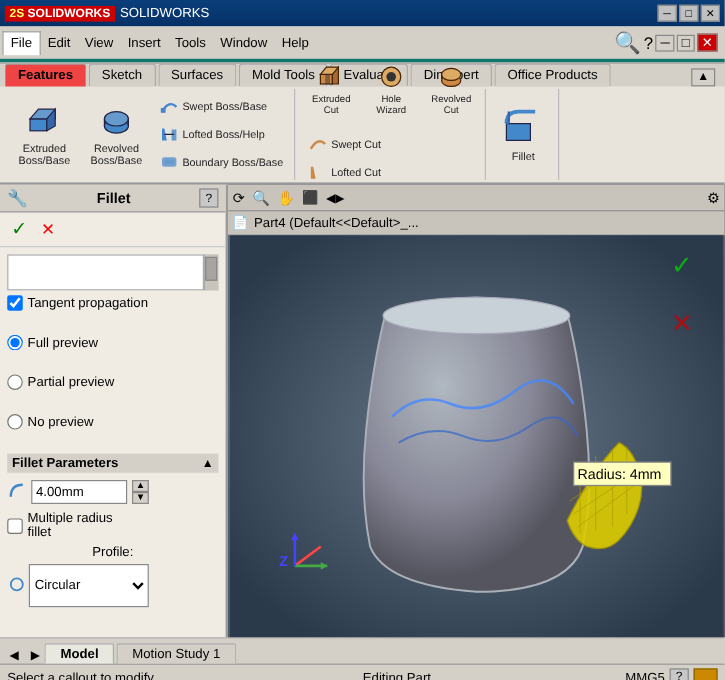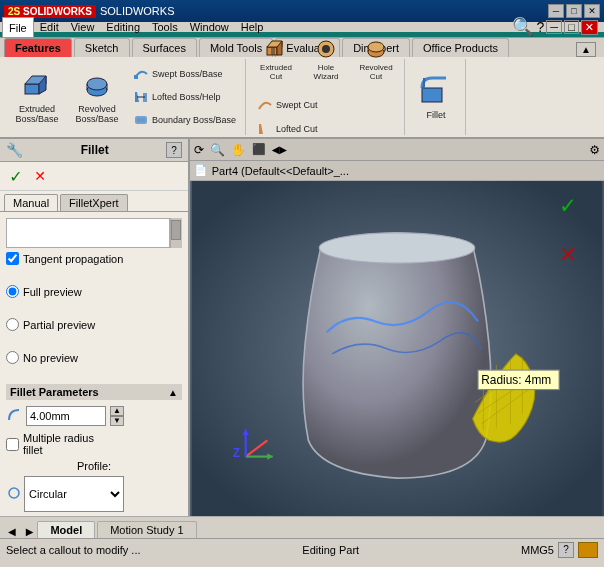--- a/index.html
+++ b/index.html
@@ -22,25 +22,25 @@
       width: 16px; height: 14px;
       background: #c0c0c0;
       border: 1px solid #888;
       font-size: 9px;
       display: flex; align-items: center; justify-content: center;
       cursor: pointer; color: #000;
     }
 
     
     #menu-bar {
-      height: 15px;
-      background: #d4d0c8;
-      display: flex;
-      align-items: center;
-      border-bottom: 5px solid #0f766e;
+      height: 30px;
+      background: #d4d0c8;
+      display: flex;
+      align-items: center;
+      border-bottom: 3px solid #0f766e;
       padding: 0 2px;
     }
     .menu-item {
       padding: 2px 6px;
       font-size: 11px;
       cursor: pointer;
       height: 20px;
       display: flex; align-items: center;
     }
     .menu-item.active { background: #fff; border: 1px solid #999; border-bottom: none; }
@@ -346,21 +346,21 @@
     <div class="win-btn">─</div>
     <div class="win-btn">□</div>
     <div class="win-btn">✕</div>
   </div>
 </div>
 
 <div id="menu-bar">
   <div class="menu-item active">File</div>
   <div class="menu-item">Edit</div>
   <div class="menu-item">View</div>
-  <div class="menu-item">Editing</div>
+  <div class="menu-item">Insert</div>
   <div class="menu-item">Tools</div>
   <div class="menu-item">Window</div>
   <div class="menu-item">Help</div>
   <div style="flex:1;"></div>
   <div style="display:flex;gap:2px;align-items:center;font-size:18px;padding-right:4px;">
     <span style="cursor:pointer;">🔍</span>
     <span style="cursor:pointer;font-size:14px;">?</span>
     <span style="font-size:11px;cursor:pointer;border:1px solid #888;padding:0 3px;">─</span>
     <span style="font-size:11px;cursor:pointer;border:1px solid #888;padding:0 3px;">□</span>
     <span style="font-size:11px;cursor:pointer;border:1px solid #888;padding:0 3px;background:#c00;color:white;">✕</span>
@@ -521,24 +521,20 @@
       <span style="font-size:14px;">🔧</span>
       <span class="fillet-title">Fillet</span>
       <div class="help-btn">?</div>
     </div>
 
     <div id="fillet-actions">
       <div class="action-btn" style="color:green;font-size:16px;">✓</div>
       <div class="action-btn" style="color:red;font-size:14px;">✕</div>
     </div>
 
-    <div id="fillet-tabs">
-      <div class="fillet-tab active">Manual</div>
-      <div class="fillet-tab">FilletXpert</div>
-    </div>
 
     <div id="fillet-content">
 
       <div style="display:flex;margin-bottom:4px;">
         <div style="flex:1;border:1px solid #aaa;background:white;height:30px;"></div>
         <div class="scrollbar-v" style="height:30px;">
           <div class="scroll-track">
               <div class="scroll-thumb" style="top:2px;height:20px;"></div>
             </div>
         </div>

